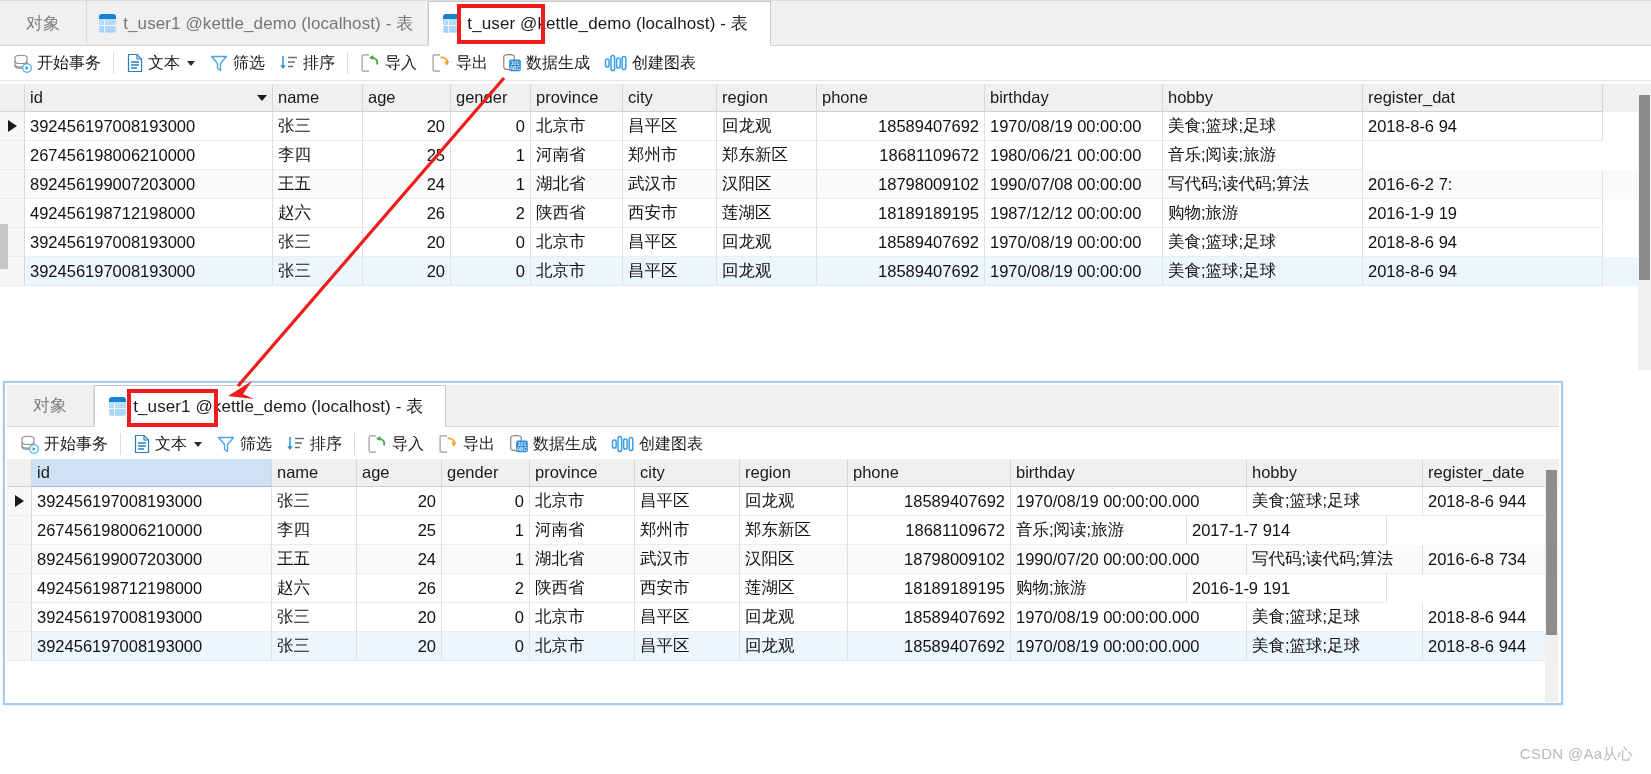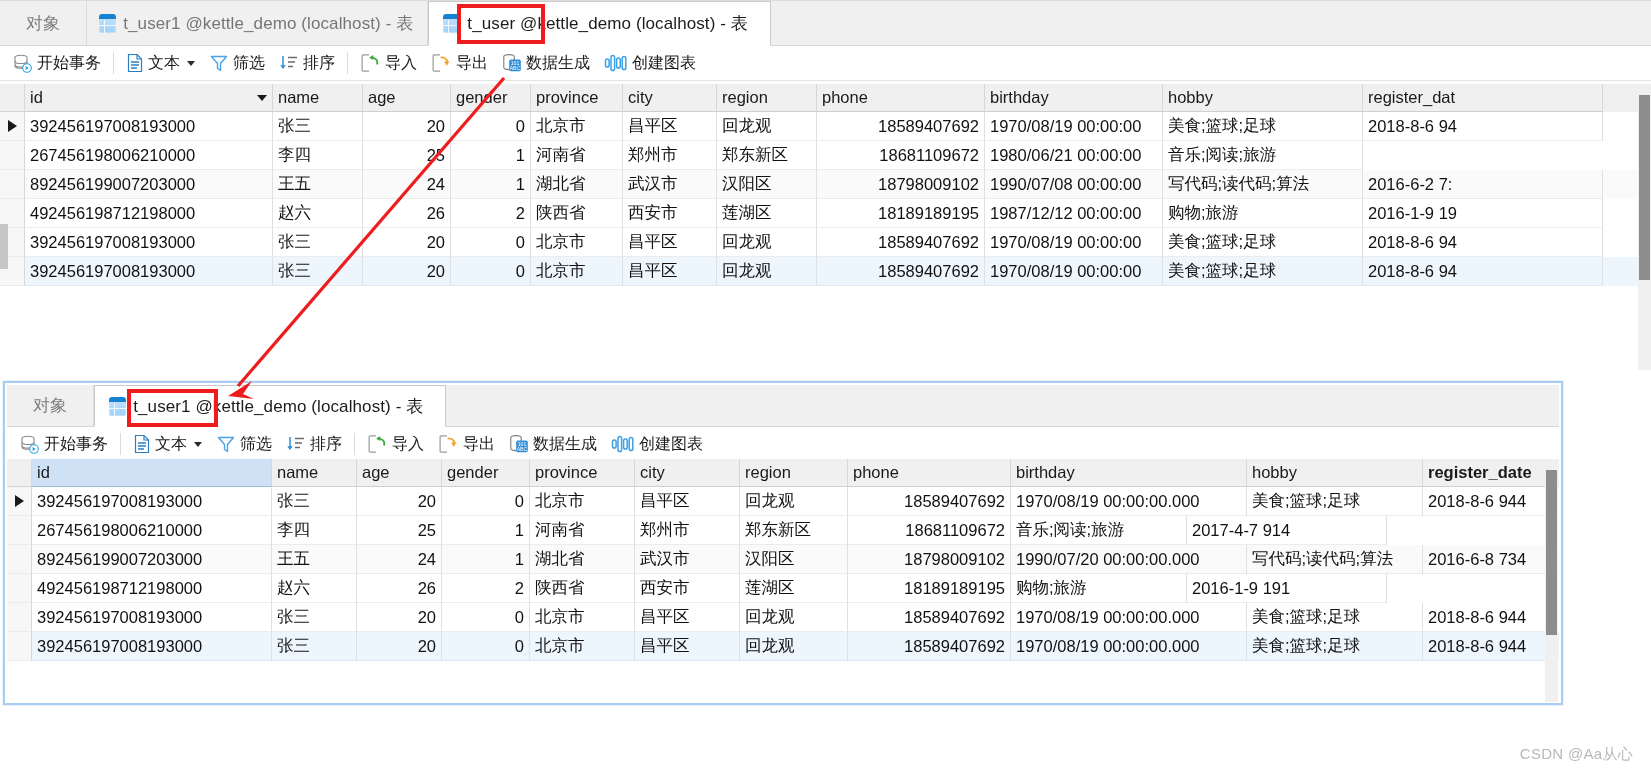--- a/index.html
+++ b/index.html
@@ -511,21 +511,21 @@
           </div>
           <div class="cell hcell" style="width: 163px; flex: 0 0 163px;">
             <span>phone</span>
           </div>
           <div class="cell hcell" style="width: 236px; flex: 0 0 236px;">
             <span>birthday</span>
           </div>
           <div class="cell hcell" style="width: 176px; flex: 0 0 176px;">
             <span>hobby</span>
           </div>
-          <div class="cell hcell" style="width: 200px; flex: 0 0 200px; font-weight: bold;">
+          <div class="cell hcell" style="width: 200px; flex: 0 0 200px;">
             <span>register_date</span>
           </div>
         </div>
         <div class="gridrow">
           <div class="gutter">
             <div class="arrowmark"></div>
           </div>
           <div class="cell" style="width: 240px; flex: 0 0 240px;">392456197008193000</div>
           <div class="cell" style="width: 85px; flex: 0 0 85px;">张三</div>
           <div class="cell num" style="width: 85px; flex: 0 0 85px;">20</div>
@@ -542,21 +542,21 @@
           <div class="gutter"></div>
           <div class="cell" style="width: 240px; flex: 0 0 240px;">267456198006210000</div>
           <div class="cell" style="width: 85px; flex: 0 0 85px;">李四</div>
           <div class="cell num" style="width: 85px; flex: 0 0 85px;">25</div>
           <div class="cell num" style="width: 88px; flex: 0 0 88px;">1</div>
           <div class="cell" style="width: 105px; flex: 0 0 105px;">河南省</div>
           <div class="cell" style="width: 105px; flex: 0 0 105px;">郑州市</div>
           <div class="cell" style="width: 108px; flex: 0 0 108px;">郑东新区</div>
           <div class="cell num" style="width: 163px; flex: 0 0 163px;">18681109672</div>
           <div class="cell" style="width: 176px; flex: 0 0 176px;">音乐;阅读;旅游</div>
-          <div class="cell" style="width: 200px; flex: 0 0 200px;">2017-4-7 914</div>
+          <div class="cell" style="width: 200px; flex: 0 0 200px;">2017-1-7 914</div>
         </div>
         <div class="gridrow alt">
           <div class="gutter"></div>
           <div class="cell" style="width: 240px; flex: 0 0 240px;">892456199007203000</div>
           <div class="cell" style="width: 85px; flex: 0 0 85px;">王五</div>
           <div class="cell num" style="width: 85px; flex: 0 0 85px;">24</div>
           <div class="cell num" style="width: 88px; flex: 0 0 88px;">1</div>
           <div class="cell" style="width: 105px; flex: 0 0 105px;">湖北省</div>
           <div class="cell" style="width: 105px; flex: 0 0 105px;">武汉市</div>
           <div class="cell" style="width: 108px; flex: 0 0 108px;">汉阳区</div>

